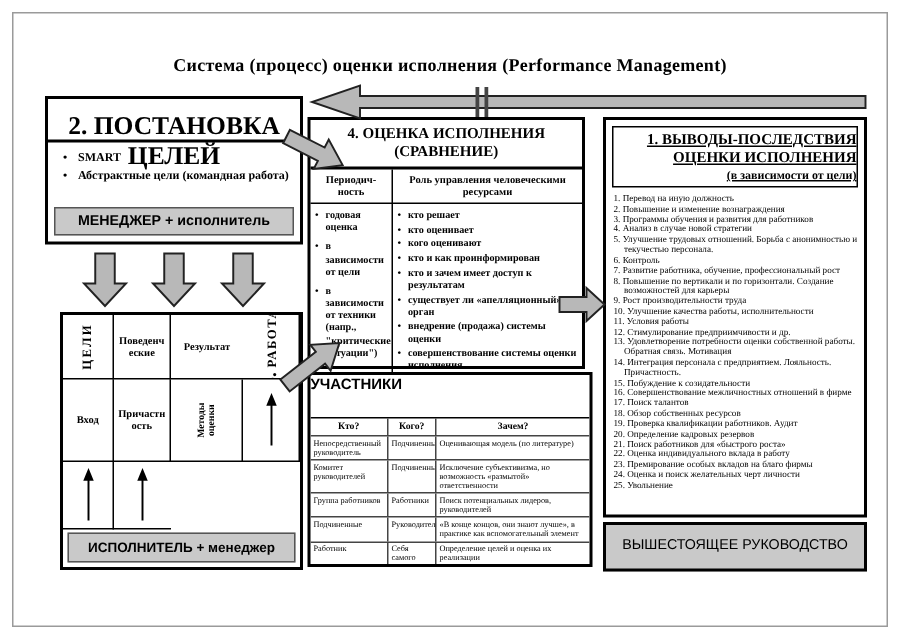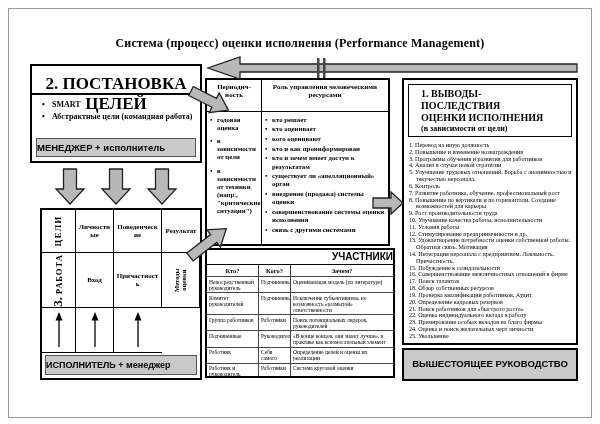--- a/index.html
+++ b/index.html
@@ -18,21 +18,21 @@
   .box { position:absolute; border:2px solid #000; background:#fff; z-index:3; }
 
   
   #goal-box { left:30px; top:64px; width:172px; height:99px; }
   #goal-box .hd { height:29px; border-bottom:2px solid #000; text-align:center;
                   font-weight:bold; font-size:17px; padding-top:8px; }
   #goal-box .body { padding:5px 4px 0 10px; }
   .b-item { font-weight:bold; font-size:8px; line-height:1.3; padding-left:10px; position:relative; margin-bottom:2px; }
   .b-item::before { content:"•"; position:absolute; left:0; top:0; }
   .graybar { position:absolute; left:4px; right:4px; bottom:4px; height:19px; background:#c9c9c9;
-             border:1px solid #555; text-align:left; font-family:"Liberation Sans",sans-serif;
+             border:1px solid #555; text-align:center; font-family:"Liberation Sans",sans-serif;
              font-weight:bold; font-size:9.5px; line-height:17px; }
 
   
   #work-table { left:40px; top:208px; width:162px; height:172px; display:grid;
                 grid-template-columns:34px 38px 48px 1fr;
                 grid-template-rows:43px 55px 45px 1fr; }
   #work-table .cell { border-right:1.5px solid #000; border-bottom:1.5px solid #000;
                       display:flex; align-items:center; justify-content:center;
                       text-align:center; font-weight:bold; font-size:7px; line-height:1.15;
                       padding:2px; overflow:hidden; word-break:break-word; }
@@ -56,39 +56,39 @@
   .eval-grid .c1 { border-right:1.5px solid #000; }
   .eval-grid .bd { padding:4px 2px 0 3px; }
   .ev-item { font-weight:bold; font-size:6.8px; line-height:1.2; padding-left:7px; position:relative; }
   .ev-item::before { content:"•"; position:absolute; left:0; top:0; }
   .bd.col-per .ev-item { margin-bottom:5px; }
   .bd.col-role .ev-item { margin-bottom:1.5px; }
 
   
   #part-box { left:205px; top:248px; width:190px; height:130px; display:flex; flex-direction:column; overflow:hidden; }
   #part-box .hd { font-family:"Liberation Sans",sans-serif; font-weight:bold; font-size:10px;
-                  text-align:right; padding:1px 0 2px; border-bottom:1.5px solid #000; }
+                  text-align:left; padding:1px 0 16px; border-bottom:1.5px solid #000; }
   .p-row { display:grid; grid-template-columns:52px 32px 1fr; border-bottom:1px solid #444; }
   .p-row:last-child { border-bottom:none; }
   .p-cell { border-right:1px solid #444; padding:1.5px 2px; font-size:5.5px; line-height:1.1; overflow:hidden; }
   .p-cell:last-child { border-right:none; }
   .p-head .p-cell { font-weight:bold; font-size:6.5px; text-align:center; padding:2px; }
 
   
   #concl-box { left:402px; top:78px; width:176px; height:267px; overflow:hidden; }
-  #concl-box .hdbox { margin:4px; border:1.5px solid #000; text-align:left; padding:3px 12px 2px; }
+  #concl-box .hdbox { margin:4px; border:1.5px solid #000; text-align:right; padding:3px 0 2px;text-decoration:underline; }
   #concl-box .l1, #concl-box .l2 { font-weight:bold; font-size:10px; line-height:1.2; }
   #concl-box .l3 { font-weight:bold; font-size:8px; line-height:1.25; }
   #concl-box .list { padding:1px 2px 0 5px; }
   .c-item { font-size:6.1px; line-height:1.12; padding-left:7px; text-indent:-7px; }
 
   
   #topmgmt { left:402px; top:348px; width:176px; height:33px; background:#c9c9c9;
              border-width:2.5px; text-align:center; font-family:"Liberation Sans",sans-serif;
-             font-weight:bold; font-size:9.5px; line-height:27px; }
+             font-weight:normal; font-size:9.5px; line-height:27px; }
 </style>
 </head>
 <body>
 
 <div id="canvas">
   <div class="frame"></div>
 
   <div class="title">Система (процесс) оценки исполнения (Performance Management)</div>
 
   <svg class="overlay">
@@ -123,21 +123,20 @@
       <div class="b-item" style=""><span>SMART</span></div>
         <div class="b-item" style=""><span>Абстрактные цели (командная работа)</span></div>
     </div>
     <div class="graybar">МЕНЕДЖЕР + исполнитель</div>
   </div>
 
   <div class="box" id="work-table">
     <div class="cell">
         <span class="rot rot-goals">ЦЕЛИ</span>
       </div>
-    <div class="cell">Личностные</div>
     <div class="cell">Поведенческие</div>
     <div class="cell lastcol">Результат</div>
 
     <div class="cell">
       <span class="rot rot-work"><span class="num">3.</span> <span>РАБОТА</span></span>
     </div>
     <div class="cell">Вход</div>
     <div class="cell">Причастность</div>
 
     <div class="cell">
@@ -161,20 +160,24 @@
           <polygon points="5,0 1.5,8.5 8.5,8.5" fill="#000"></polygon>
         </svg>
     </div>
 
     <div class="footcell">
       <div class="graybar">ИСПОЛНИТЕЛЬ + менеджер</div>
     </div>
   </div>
 
   <div class="box" id="eval-box">
+    <div class="hd">
+      <div>4. ОЦЕНКА ИСПОЛНЕНИЯ</div>
+      <div>(СРАВНЕНИЕ)</div>
+    </div>
     <div class="eval-grid">
       <div class="ch c1">Периодич- ность</div>
       <div class="ch">Роль управления человеческими ресурсами</div>
       <div class="bd c1 col-per">
         <div class="ev-item" style=""><span>годовая оценка</span></div>
           <div class="ev-item" style=""><span>в зависимости от цели</span></div>
           <div class="ev-item" style=""><span>в зависимости от техники (напр., "критические ситуации")</span></div>
       </div>
       <div class="bd col-role">
         <div class="ev-item" style=""><span>кто решает</span></div>

